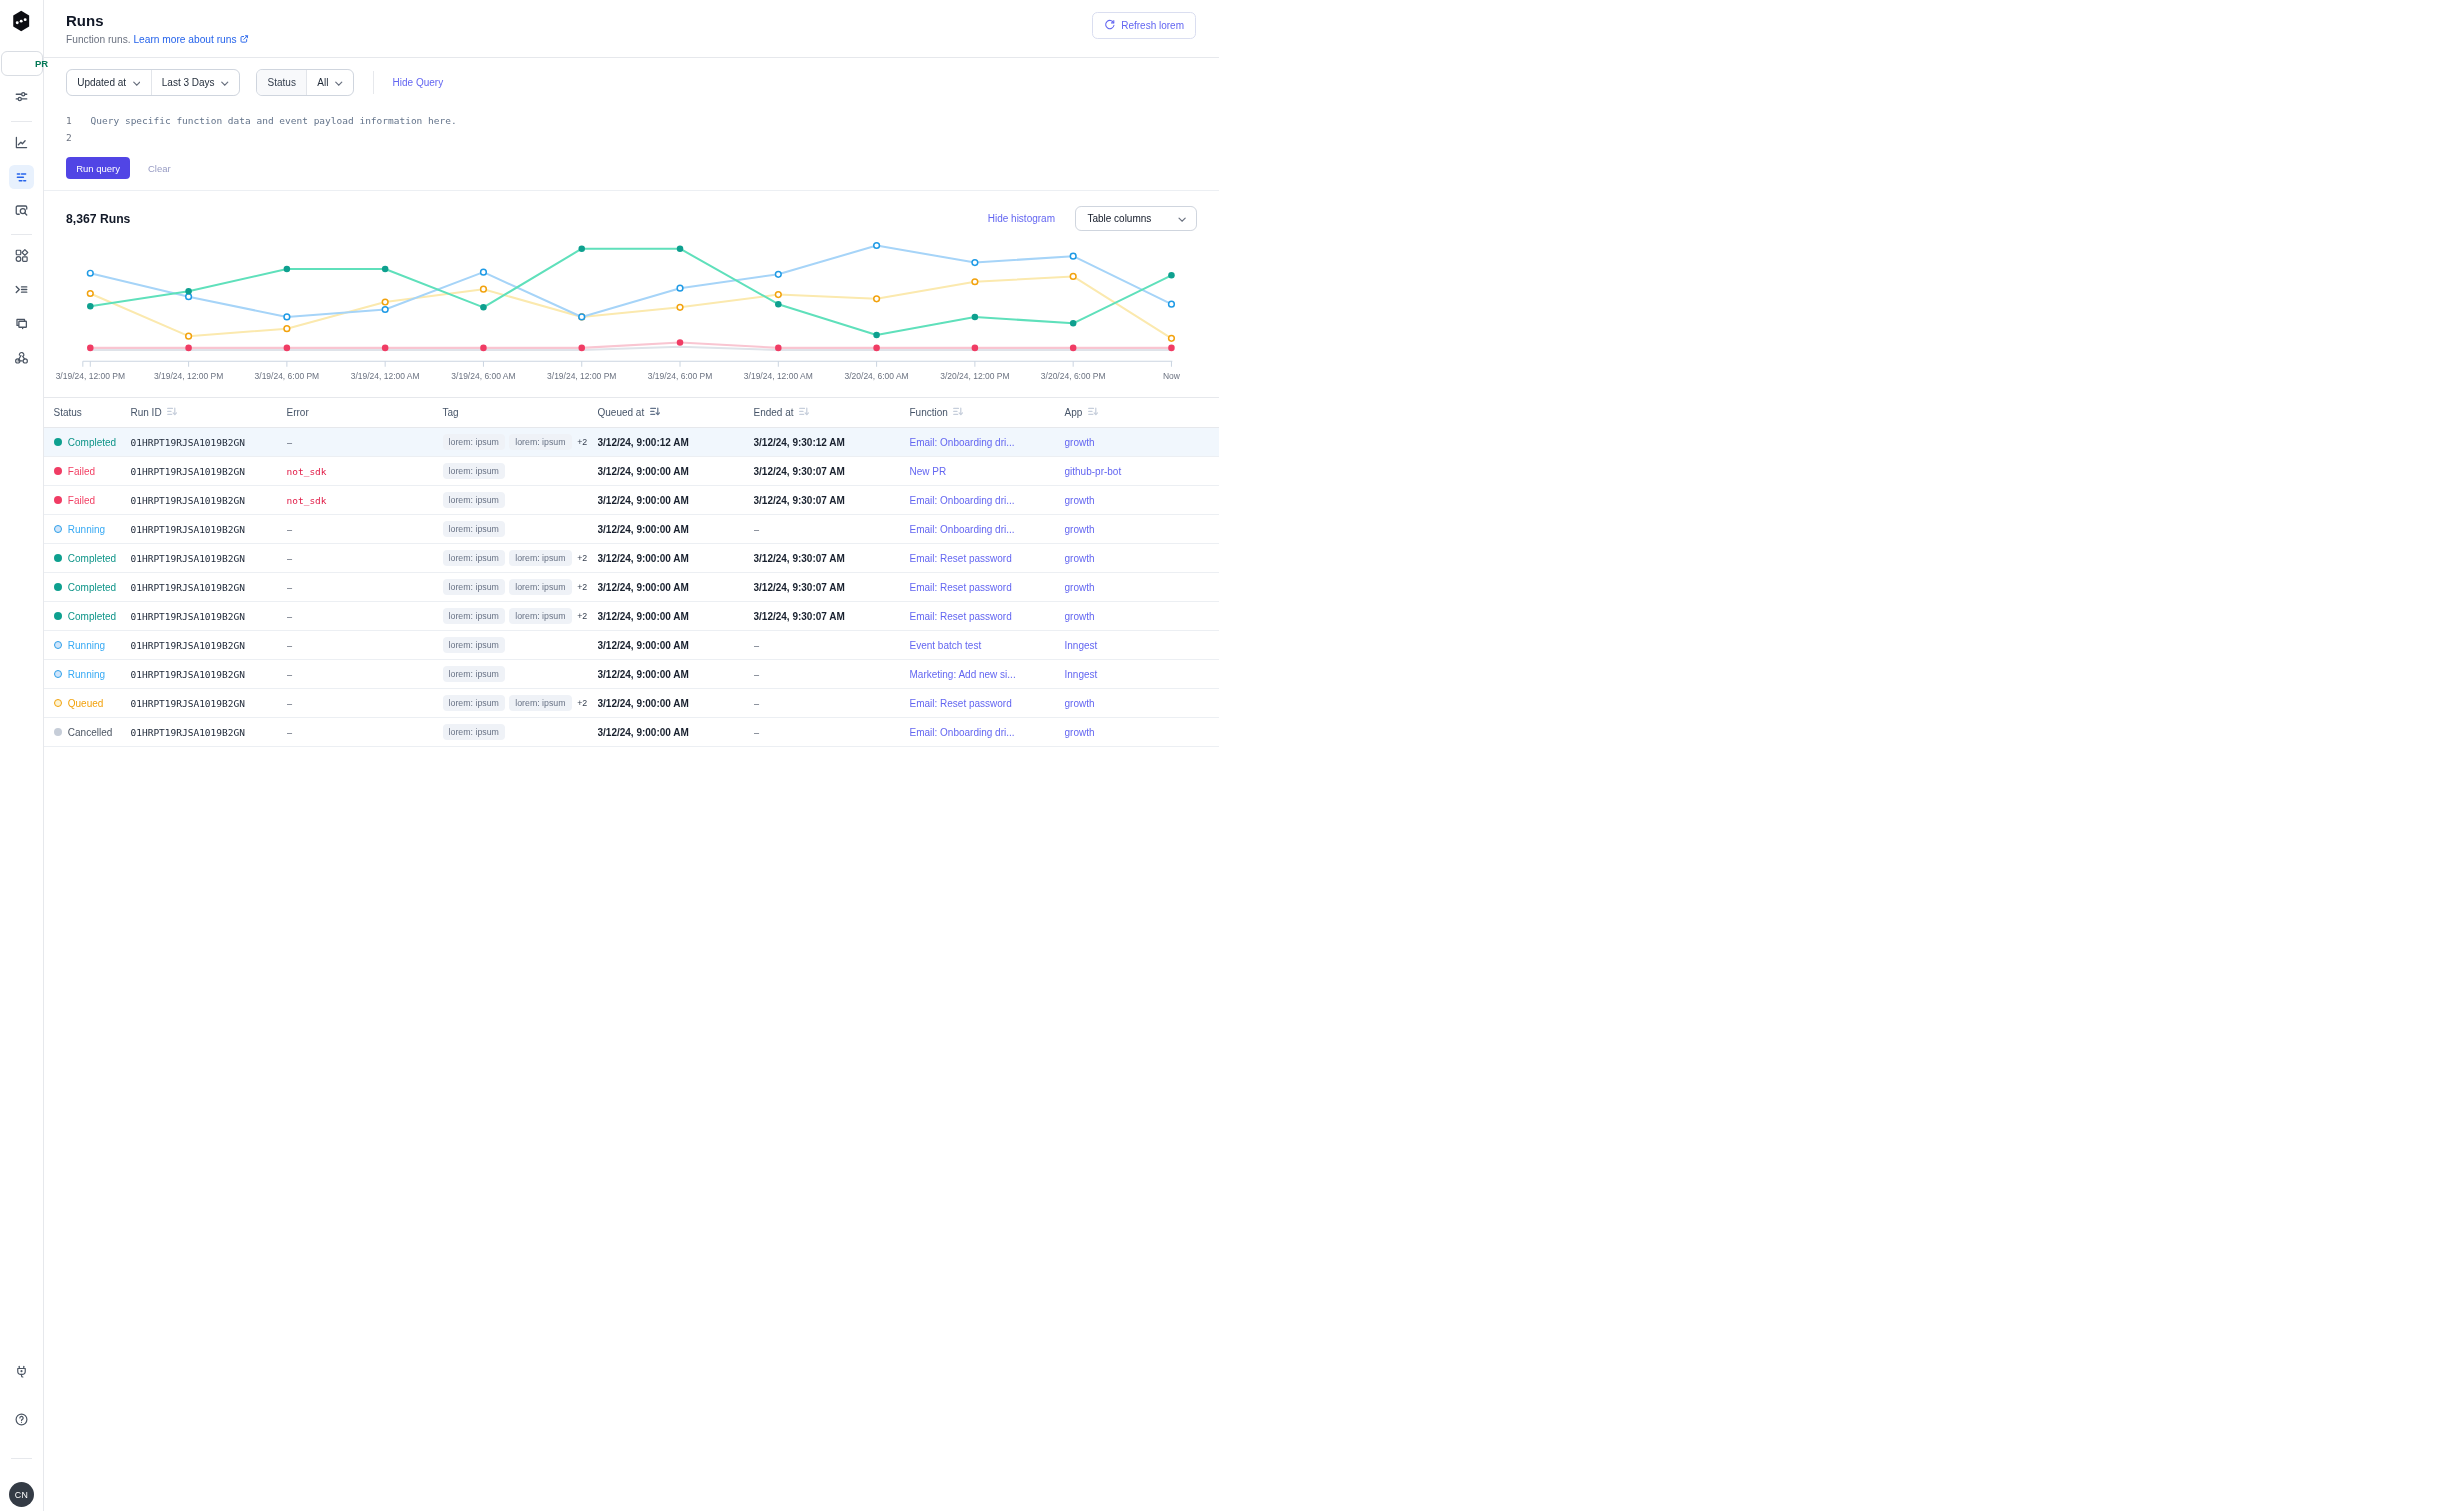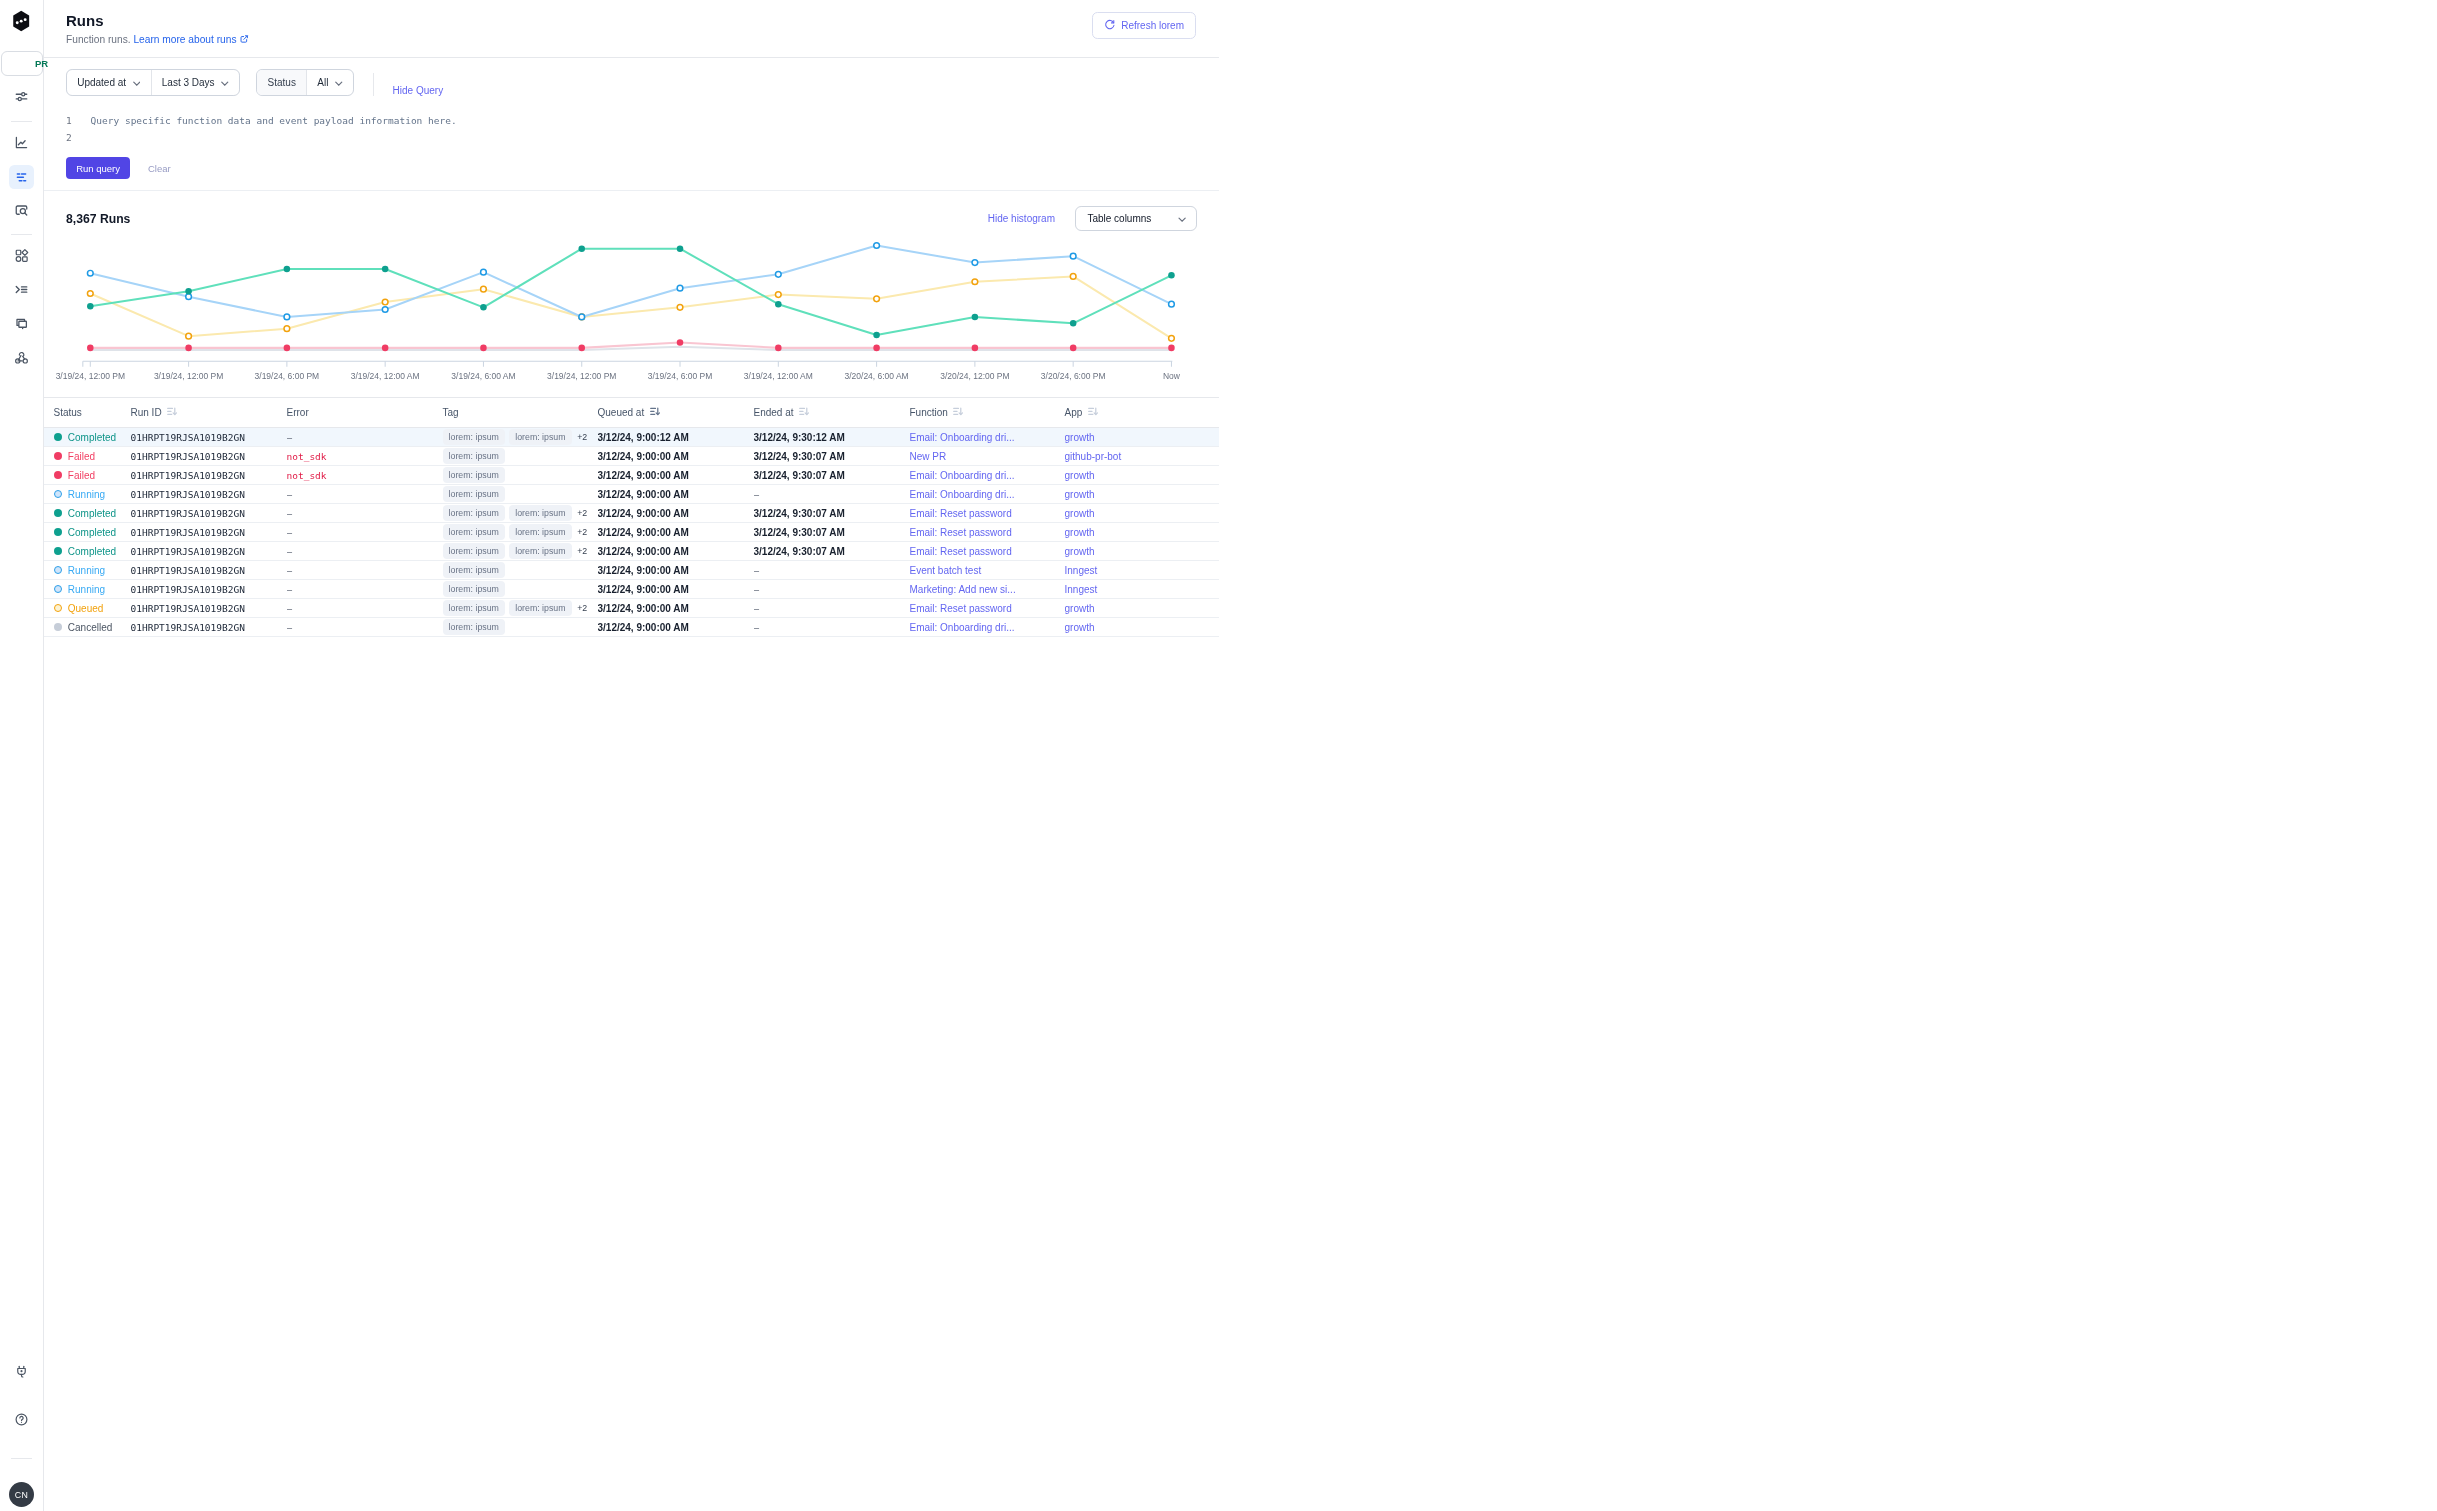--- a/index.html
+++ b/index.html
@@ -26,21 +26,21 @@
   .page-header { display:flex; justify-content:space-between; align-items:flex-start;
                  padding:12.2px 23px 0 22px; border-bottom:0.7px solid #e6e8ec; height:58px; }
   .page-title { font-size:15px; font-weight:700; color:#111827; }
   .page-subtitle { margin-top:4.8px; font-size:10.2px; color:#6b7280; }
   .learn-link { color:#2563eb; cursor:pointer; }
   .refresh-btn { display:flex; align-items:center; gap:6.1px; border:0.7px solid #dadef0; border-radius:5.4px;
                  background:#fff; color:#6366f1; font-size:10px; padding:5.4px 11px; cursor:pointer;
                  font-family:inherit; }
 
   
-  .filter-row { display:flex; align-items:flex-end; padding:11px 22px 0 22px; }
+  .filter-row { display:flex; align-items:center; padding:11px 22px 0 22px; }
   .seg-control { display:flex; align-items:stretch; border:0.7px solid #cfd5de; border-radius:6.1px; overflow:hidden;
                  height:27px; background:#fff; }
   .seg { display:flex; align-items:center; gap:6.8px; padding:0 10.2px; font-size:10px; color:#1f2937; cursor:pointer; }
   .seg + .seg { border-left:0.7px solid #e2e5ea; }
   .seg.muted-bg { background:#f8f9fb; color:#374151; cursor:default; }
   .status-control { margin-left:16.3px; }
   .v-divider { width:0.7px; height:23px; background:#e6e8ec; margin:0 0 0 19px; }
   .hide-query { margin-left:19px; color:#6366f1; font-size:10px; cursor:pointer; }
 
   
@@ -64,21 +64,21 @@
   .chart-wrap svg { overflow:visible; display:block; }
 
   
   .runs-table { margin-top:13.6px; border-top:0.7px solid #e6e8ec; }
   .thead, .trow { display:grid; grid-template-columns:77px 156px 156px 155px 156px 156px 155px 1fr;
                   padding-left:9.5px; align-items:center; }
   .thead { height:30px; border-bottom:0.7px solid #e6e8ec; }
   .th { display:flex; align-items:center; gap:5.4px; font-size:10px; color:#475569; font-weight:500; }
   .sort-ic { color:#c6cedb; }
   .sort-ic.active { color:#64748b; }
-  .trow { height:19px; border-bottom:0.7px solid #eceff3; }
+  .trow { height:29px; border-bottom:0.7px solid #eceff3; }
   .trow.highlighted { background:#f1f7fd; }
   .cell { font-size:10px; color:#1f2937; white-space:nowrap; overflow:hidden; }
   .status-cell { display:flex; align-items:center; gap:6.1px; font-weight:500; }
   .dot { width:8.2px; height:8.2px; border-radius:50%; flex:none; }
   .dot.completed { background:#0ea08f; }           .st-completed { color:#0d9488; }
   .dot.failed    { background:#f03c64; }           .st-failed    { color:#f23f63; }
   .dot.running   { background:#cfe5fb; border:1.4px solid #2d9fe8; } .st-running { color:#38aaf4; }
   .dot.queued    { background:#fdf3d2; border:1.4px solid #f2a20d; } .st-queued  { color:#f2a20d; }
   .dot.cancelled { background:#c6cdd8; }           .st-cancelled { color:#4b5563; }
   .runid { font-family:"DejaVu Sans Mono",monospace; font-size:9.5px; color:#212b3b; }

